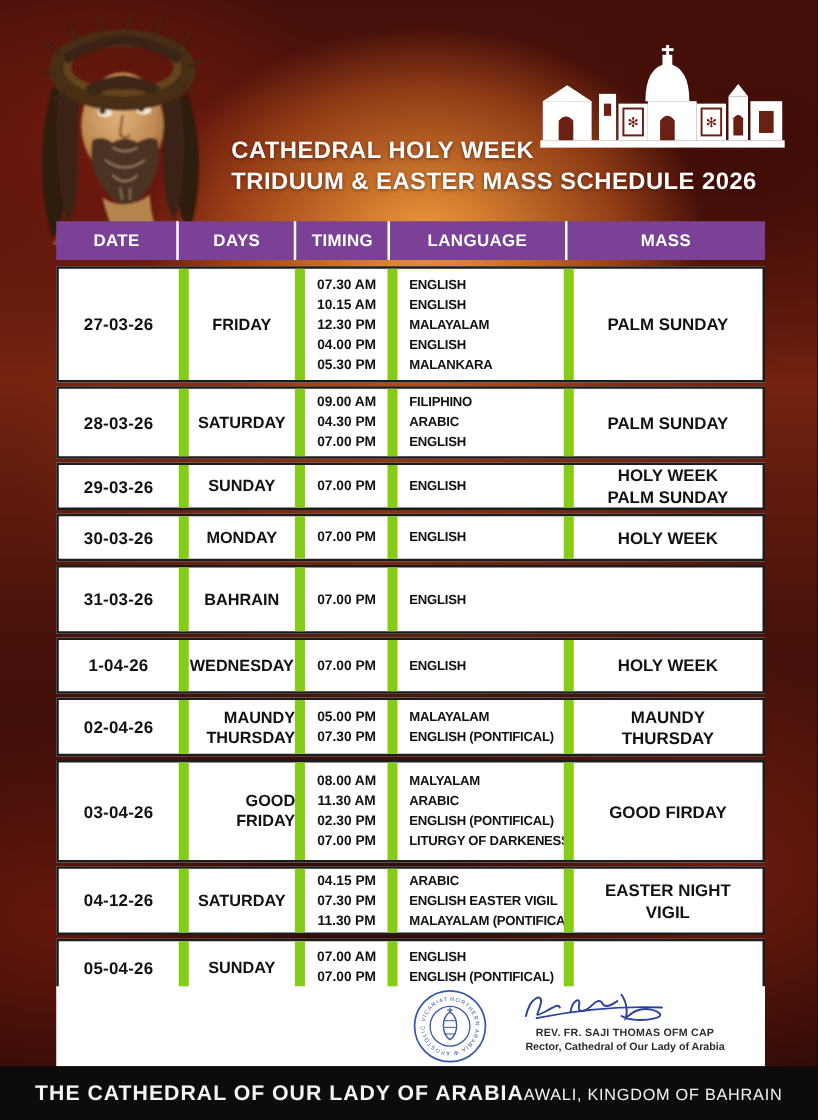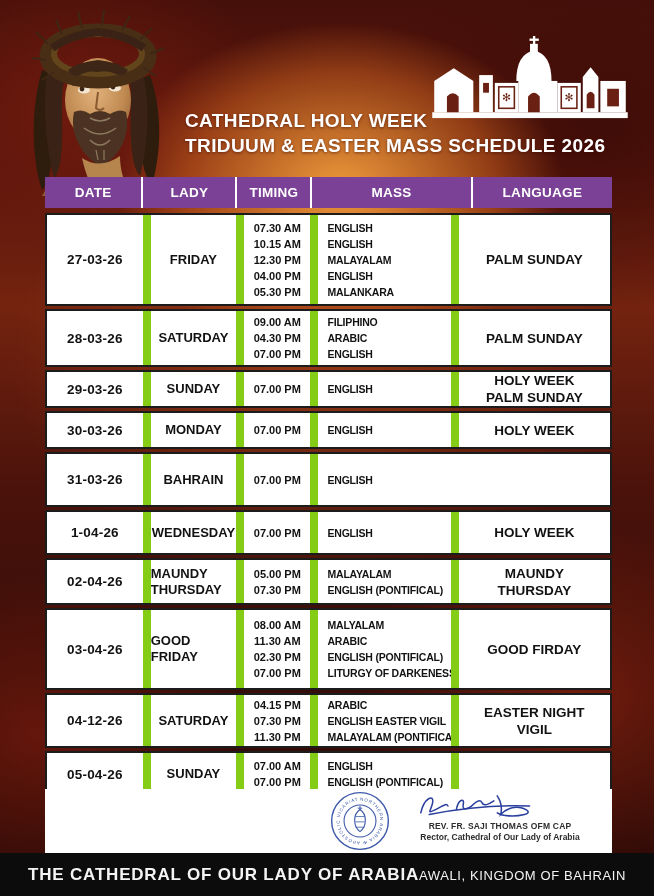--- a/index.html
+++ b/index.html
@@ -32,21 +32,21 @@
   .trow:nth-of-type(1){height:93px;} .trow:nth-of-type(2){height:58px;}
   .trow:nth-of-type(3){height:38px;} .trow:nth-of-type(4){height:38px;}
   .trow:nth-of-type(5){height:55px;} .trow:nth-of-type(6){height:45px;}
   .trow:nth-of-type(7){height:47px;} .trow:nth-of-type(8){height:82px;}
   .trow:nth-of-type(9){height:55px;} .trow:nth-of-type(10){height:46px;}
   .cell{display:flex;flex-direction:column;justify-content:center;box-sizing:border-box;
     color:#121212;font-weight:700;border-left:8px solid #84cc16;overflow:hidden;}
   .cell:first-child{border-left:none;}
   .center{align-items:center;text-align:center;}
   .cell.c1{font-size:13.5px;letter-spacing:.2px;}
-  .cell.c2{font-size:13px;line-height:16px;text-align:left;align-items:center;}
+  .cell.c2{font-size:13px;line-height:16px;text-align:right;align-items:center;}
   .cell.c3{font-size:11px;line-height:16px;text-align:center;align-items:center;white-space:nowrap;}
   .cell.c4{font-size:10.5px;line-height:16px;padding-left:9px;letter-spacing:-.2px;white-space:nowrap;}
   .cell.c5{font-size:13.5px;line-height:17px;text-align:center;align-items:center;}
   
   .sigstrip{position:absolute;left:45px;top:789px;width:567px;height:64px;background:#ffffff;z-index:4;}
   .seal{position:absolute;left:284px;top:1px;width:62px;height:62px;}
   .signature{position:absolute;left:356px;top:0px;width:150px;height:34px;}
   .sigtext{position:absolute;left:340px;top:32px;width:230px;text-align:center;color:#2d2d2d;}
   .sigtext .sn{font-size:8.5px;font-weight:700;letter-spacing:.2px;}
   .sigtext .st{font-size:8.5px;font-weight:700;margin-top:1px;}
@@ -145,24 +145,24 @@
   </svg>
 
   <div class="titleblock">
     <div class="t1">CATHEDRAL HOLY WEEK</div>
     <div class="t2">TRIDUUM &amp; EASTER MASS SCHEDULE 2026</div>
   </div>
 
   <div class="tablewrap">
     <div class="hrow">
         <div class="hcell c1">DATE</div>
-        <div class="hcell c2">LADY</div>
+        <div class="hcell c2">DAYS</div>
         <div class="hcell c3">TIMING</div>
+        <div class="hcell c4">LANGUAGE</div>
         <div class="hcell c5">MASS</div>
-        <div class="hcell c4">LANGUAGE</div>
       </div>
     <div>
         <div class="trow">
           <div class="cell c1 center">27-03-26</div>
           <div class="cell c2 center">FRIDAY</div>
           <div class="cell c3">07.30 AM<br>10.15 AM<br>12.30 PM<br>04.00 PM<br>05.30 PM</div>
           <div class="cell c4">ENGLISH<br>ENGLISH<br>MALAYALAM<br>ENGLISH<br>MALANKARA</div>
           <div class="cell c5">PALM SUNDAY</div>
         </div>
         <div class="trow">

